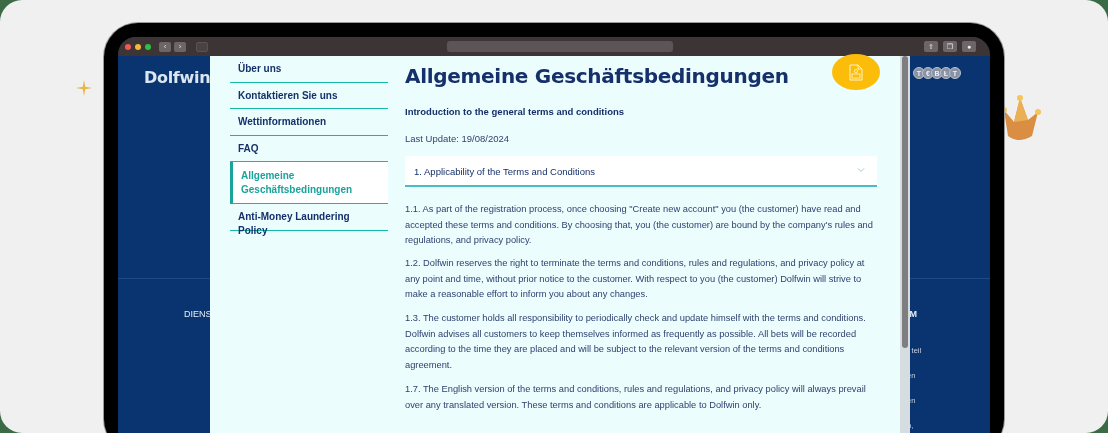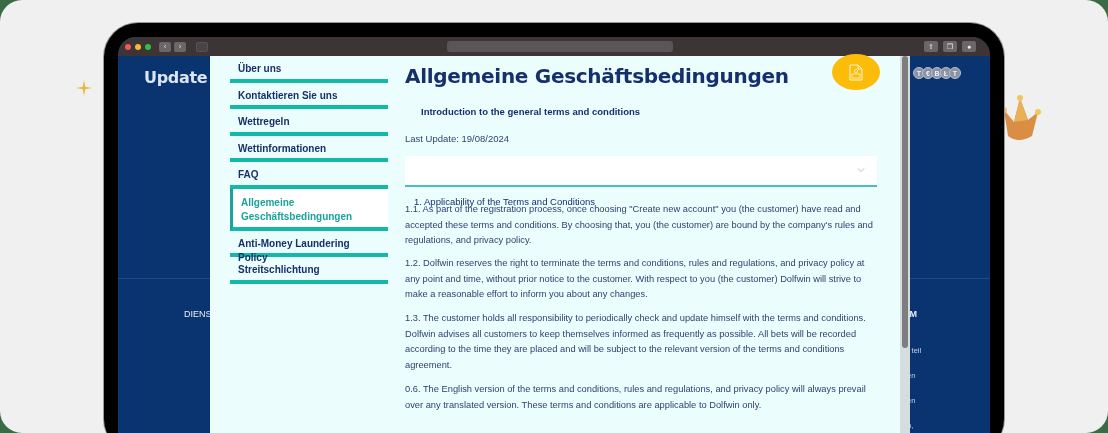--- a/index.html
+++ b/index.html
@@ -89,21 +89,21 @@
       background: #ecfdfe;
     }
     .modal-scrollbar-track {
       position: absolute; left: 690px; top: 0; width: 10px; height: 401px; background: #d6dde0;
     }
     .modal-scrollbar-thumb {
       position: absolute; left: 692px; top: 0; width: 6px; height: 292px; background: #7e7e80; border-radius: 3px;
     }
     .side-menu { position: absolute; left: 20px; top: 0; width: 158px; }
     .menu-item {
-      display: block; padding: 0 8px; border-bottom: 4px solid #14b8a6;
+      display: block; padding: 0 8px; border-bottom: 1px solid #14b8a6;
       color: #15306a; font-size: 10px; font-weight: bold; line-height: 14px;
       cursor: pointer;
     }
     .menu-item.single { height: 26.5px; padding-top: 6px; }
     .menu-item.double { height: 42px; padding-top: 7px; }
     .menu-item.active {
       background: #ffffff; color: #1aa39b; border-left: 3px solid #1aa39b; padding-left: 8px;
     }
 
     .content { position: absolute; left: 195px; top: 0; width: 472px; }
@@ -111,31 +111,31 @@
       position: absolute; left: 0; top: 8px; font-size: 20px; font-weight: bold; color: #15306a;
       font-family: "DejaVu Sans", sans-serif; letter-spacing: -0.3px; white-space: nowrap;
     }
     .pdf-button {
       position: absolute; left: 427px; top: 0px; width: 48px; height: 34px;
       background: #fbbd0a; border-radius: 0 0 24px 24px / 0 0 20px 20px;
       display: flex; align-items: center; justify-content: center; cursor: pointer;
     }
     .pdf-button.round { border-radius: 50%; top: -2px; height: 36px; }
     .intro-heading {
-      position: absolute; left: 16px; top: 50px; font-size: 9.5px; font-weight: bold; color: #15306a;
+      position: absolute; left: 0; top: 50px; font-size: 9.5px; font-weight: bold; color: #15306a;
     }
     .last-update {
       position: absolute; left: 0; top: 77px; font-size: 9.5px; color: #33436d;
     }
     .accordion {
       position: absolute; left: 0; top: 100px; width: 472px; height: 31px;
       background: #ffffff; border-bottom: 2px solid #47bfc2; cursor: pointer;
     }
     .accordion-label {
-      position: absolute; left: 9px; top: 10px; font-size: 9.5px; color: #15306a; margin-top: 30px;
+      position: absolute; left: 9px; top: 10px; font-size: 9.5px; color: #15306a;
     }
     .accordion-chevron {
       position: absolute; right: 12px; top: 10px; width: 8px; height: 8px;
     }
     .paragraph {
       position: absolute; left: 0; width: 472px; font-size: 9.3px; line-height: 15.5px; color: #2f4270;
     }
   </style>
 </head>
 <body>
@@ -168,21 +168,21 @@
         <div class="sidebar-toggle"></div>
         <div class="url-bar"></div>
         <div class="right-tools">
           <div class="tool-btn">⇧</div>
           <div class="tool-btn">❐</div>
           <div class="tool-btn">●</div>
         </div>
       </div>
 
       <div class="site-bg">
-        <div class="skrill-logo">Update</div>
+        <div class="skrill-logo">Dolfwin</div>
         <div class="crypto-logos">
           <span>T</span>
           <span>€</span>
           <span>B</span>
           <span>Ł</span>
           <span>T</span>
         </div>
         <div class="footer-divider"></div>
         <div class="footer-left-title">DIENS</div>
         <div class="footer-left-link" style="top:276px">Aktion</div>
@@ -192,26 +192,24 @@
         <div class="footer-right-link" style="top:315px">en</div>
         <div class="footer-right-link" style="top:340px">en</div>
         <div class="footer-right-link" style="top:365px">n,</div>
       </div>
 
       <div class="modal">
 
         <nav class="side-menu">
           <a class="menu-item single">Über uns</a>
           <a class="menu-item single">Kontaktieren Sie uns</a>
-          <a class="menu-item single">Wettregeln</a>
           <a class="menu-item single">Wettinformationen</a>
           <a class="menu-item single">FAQ</a>
           <a class="menu-item double active">Allgemeine Geschäftsbedingungen</a>
           <a class="menu-item single">Anti-Money Laundering Policy</a>
-          <a class="menu-item single">Streitschlichtung</a>
         </nav>
 
         <div class="content">
           <h1 class="page-title">Allgemeine Geschäftsbedingungen</h1>
 
           <div class="pdf-button round">
             <svg width="14" height="17" viewBox="0 0 14 17">
               <path d="M1 1 H9 L13 5 V16 H1 Z" fill="none" stroke="#fff5d0" stroke-width="1"></path>
               <path d="M9 1 V5 H13" fill="none" stroke="#fff5d0" stroke-width="1"></path>
               <circle cx="7" cy="7" r="1.6" fill="none" stroke="#fff5d0" stroke-width="0.8"></circle>
@@ -225,21 +223,21 @@
           <div class="accordion">
             <span class="accordion-label">1. Applicability of the Terms and Conditions</span>
             <svg class="accordion-chevron" viewBox="0 0 8 8">
               <path d="M1 2.5 L4 5.5 L7 2.5" fill="none" stroke="#a9c4d2" stroke-width="1"></path>
             </svg>
           </div>
 
           <p class="paragraph" style="top:146px">1.1. As part of the registration process, once choosing "Create new account" you (the customer) have read and accepted these terms and conditions. By choosing that, you (the customer) are bound by the company's rules and regulations, and privacy policy.</p>
           <p class="paragraph" style="top:200px">1.2. Dolfwin reserves the right to terminate the terms and conditions, rules and regulations, and privacy policy at any point and time, without prior notice to the customer. With respect to you (the customer) Dolfwin will strive to make a reasonable effort to inform you about any changes.</p>
           <p class="paragraph" style="top:255px">1.3. The customer holds all responsibility to periodically check and update himself with the terms and conditions. Dolfwin advises all customers to keep themselves informed as frequently as possible. All bets will be recorded according to the time they are placed and will be subject to the relevant version of the terms and conditions agreement.</p>
-          <p class="paragraph" style="top:326px">0.6. The English version of the terms and conditions, rules and regulations, and privacy policy will always prevail over any translated version. These terms and conditions are applicable to Dolfwin only.</p>
+          <p class="paragraph" style="top:326px">1.7. The English version of the terms and conditions, rules and regulations, and privacy policy will always prevail over any translated version. These terms and conditions are applicable to Dolfwin only.</p>
         </div>
 
         <div class="modal-scrollbar-track"></div>
         <div class="modal-scrollbar-thumb"></div>
       </div>
 
     </div>
   </div>
 </div>
 

